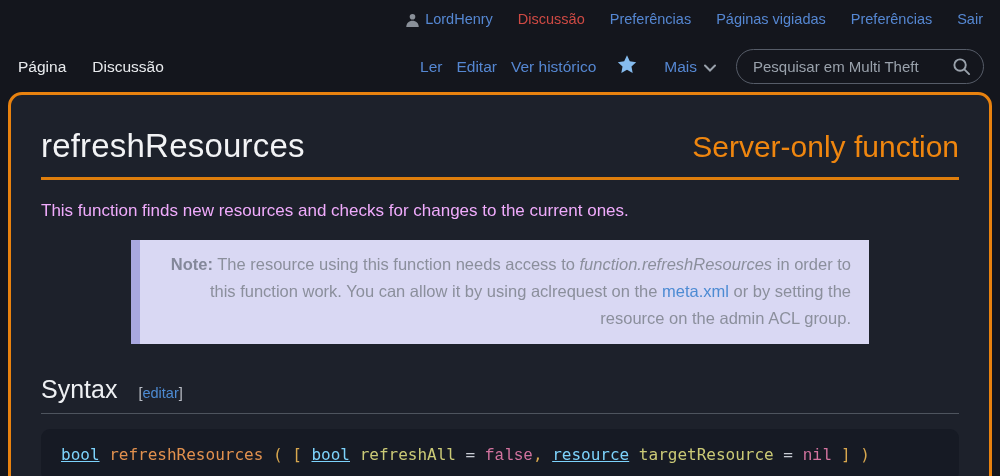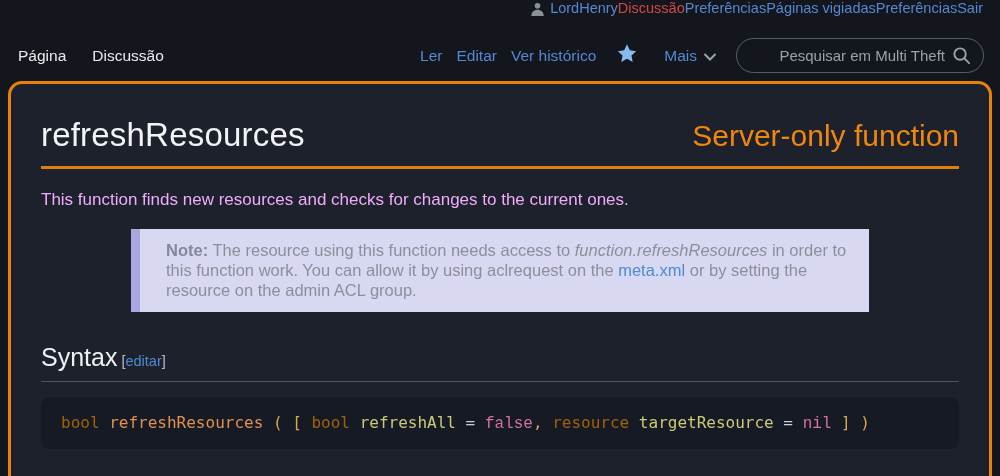--- a/index.html
+++ b/index.html
@@ -6,21 +6,21 @@
   html, body {
     width: 1000px; height: 476px;
     overflow: hidden;
     background: #14161d;
     font-family: "Liberation Sans", "DejaVu Sans", sans-serif;
   }
 
   
   .personal-bar {
     display: flex; align-items: center; justify-content: flex-end;
-    gap: 0; padding: 0 17px 0 0;
+    gap: 25px; padding: 11px 17px 0 0;
     font-size: 14.5px;
   }
   .personal-bar a { text-decoration: none; cursor: pointer; }
   .user-link { display: flex; align-items: center; gap: 5px; color: #5587d2; }
   .link-blue { color: #5587d2; }
   .link-red  { color: #cf4a44; }
   .person-glyph { display: inline-flex; }
 
   
   .nav-bar {
@@ -39,21 +39,20 @@
   .search-box input {
     width: 248px; height: 35px;
     background: transparent;
     border: 1px solid #565c68;
     border-radius: 18px;
     color: #d946ef;
     font-size: 15px;
     padding: 0 38px 0 16px;
     outline: none;
     font-family: "Liberation Sans", "DejaVu Sans", sans-serif;
-    text-align: right;
   }
   .search-box input::placeholder { color: #9aa2ac; }
   .search-glyph { position: absolute; right: 13px; top: 8px; cursor: pointer; }
 
   
   .content-box {
     margin: 0 8px;
     height: 620px;
     background: #1d212b;
     border: 3px solid #e8820f;
@@ -68,47 +67,48 @@
   .page-title { color: #f2f3f5; font-size: 33px; font-weight: 400; letter-spacing: 0.2px; }
   .type-label { color: #ef860f; font-size: 30px; font-weight: 400; }
 
   .description { margin-top: 21px; color: #f0abfc; font-size: 17px; }
 
   .note-box {
     width: 738px;
     margin: 19px auto 0;
     background: #d9d8f3;
     border-left: 9px solid #a9a8e0;
-    padding: 11px 18px 12px 26px;
+    padding: 11px 18px 12px 12px;
     color: #8b8f9c;
     font-size: 16.5px;
-    line-height: 20px;
+    line-height: 27px;
+    text-align: right;
   }
   .note-box b { font-weight: 700; color: #84889a; }
   .note-italic { font-style: italic; }
   .note-link { color: #4d8bd3; text-decoration: none; cursor: pointer; }
 
-  .syntax-row { margin-top: 31px; display: flex; align-items: baseline; gap: 4px; }
+  .syntax-row { margin-top: 31px; display: flex; align-items: baseline; gap: 21px; }
   .syntax-heading { color: #eef0f3; font-size: 25px; font-weight: 400; }
   .edit-section { font-size: 14.5px; }
   .edit-bracket { color: #b9bdc6; }
   .edit-link { color: #4d8bd3; cursor: pointer; text-decoration: none; }
   .section-divider { border: none; border-top: 1px solid #4e545e; margin-top: 9px; }
 
   .code-block {
     margin-top: 15px;
     background: #161a24;
     border-radius: 9px;
     padding: 16px 20px;
     font-family: "DejaVu Sans Mono", "Liberation Mono", monospace;
     font-size: 16px;
     white-space: pre;
     color: #c8ccd4;
   }
-  .tok-type  { color: #a16207; }
+  .tok-type  { color: #7dd3fc; text-decoration: underline; }
   .tok-func  { color: #e2914e; }
   .tok-punct { color: #d8a74e; }
   .tok-param { color: #cbca76; }
   .tok-op    { color: #c8ccd4; }
   .tok-value { color: #d3739f; font-family: Liberation Mono, monospace; }
 </style>
 </head>
 <body>
 
 <div class="personal-bar">

